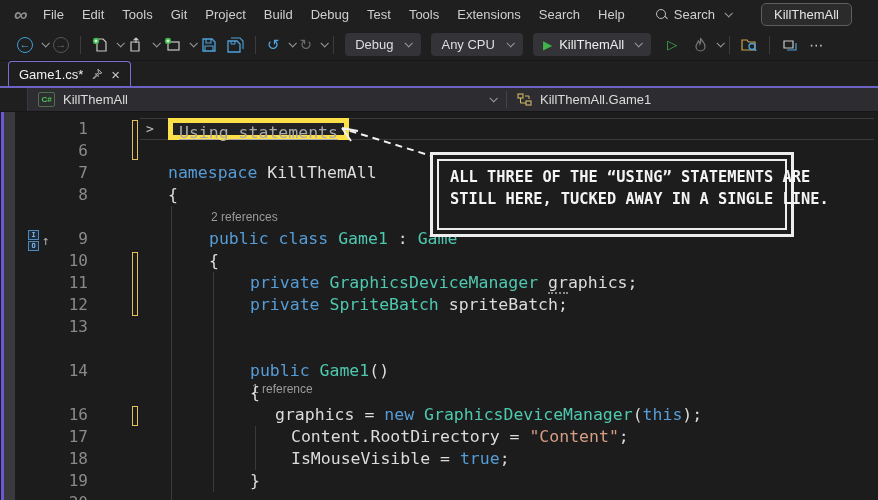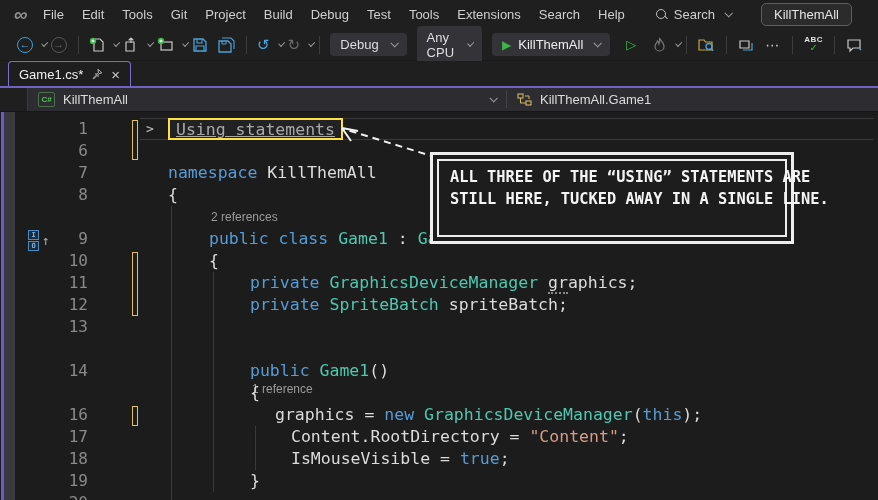--- a/index.html
+++ b/index.html
@@ -58,31 +58,31 @@
   .row { position:relative; height:22px; }
   .row.current::before { content:""; position:absolute; left:140px; right:4px; top:0; bottom:0; border-top:1px solid #3A3A3D; border-bottom:1px solid #3A3A3D; }
   .lnum { position:absolute; left:0; top:0; width:88px; text-align:right; color:#8A8A8A; font-size:16px; line-height:22px; }
   .codeline { position:absolute; top:0; white-space:pre; font-size:16.5px; line-height:22px; color:#DCDCDC; }
   .tok-kw { color:#569CD6; }
   .tok-type { color:#4EC9B0; }
   .tok-plain { color:#DCDCDC; }
   .tok-str { color:#D69D85; }
   .tok-sq { border-bottom:2px dotted #8A8A8A; }
   .lensline { position:absolute; top:0; font-family:"Liberation Sans", sans-serif; font-size:12px; color:#9B9B9B; line-height:22px; }
-  .collapsed-box { display:inline-block; border:2px solid #fde047; color:#A8A8A8; padding:0 6px; height:22px; line-height:20px; text-decoration:underline; background:#222225; }
+  .collapsed-box { display:inline-block; border:5px solid #fde047; color:#A8A8A8; padding:0 6px; height:22px; line-height:20px; text-decoration:underline; background:#222225; }
   .outline-chevron { position:absolute; left:146px; top:6px; width:22px; height:22px; color:#C0C0C0; font-size:13px; line-height:22px; text-align:left; }
   .guide { position:absolute; width:1px; background:#3A3A3A; }
   .changebar { position:absolute; left:132px; width:6px; border:1.5px solid #E2C15C; background:transparent; }
   .inherit-glyph { position:absolute; left:28px; top:118px; display:flex; align-items:center; gap:3px; }
   .io-box { width:11px; height:10px; border:1px solid #4B8BC4; background:#1E2A36; color:#7FB5E4; font-size:7px; font-weight:bold; text-align:center; line-height:9px; }
   .up-arrow { color:#A9A9A9; font-size:13px; line-height:1; }
 
   
   .callout-outer { position:absolute; left:430px; top:40px; width:364px; border:3px solid #EDEDED; background:#1D1D1D; padding:4px; }
-  .callout-inner { border:2px solid #EDEDED; padding:5px 11px 24px 11px; }
+  .callout-inner { border:2px solid #EDEDED; padding:5px 11px 17px 11px; }
   .callout-text { color:#F4F4F4; font-size:16.5px; font-weight:bold; line-height:1.35; transform:scaleX(.93); transform-origin:left center; white-space:nowrap; }
   .arrow-svg { position:absolute; left:0; top:0; pointer-events:none; }
 </style>
 </head>
 <body>
 
 <div class="window">
 
   <div class="titlebar">
     <div class="vs-logo">∞</div>
@@ -199,34 +199,20 @@
     </div>
     <div class="tb-sep"></div>
     <div class="tb-btn">
       <svg class="icon-svg" width="17" height="16" viewBox="0 0 17 16">
           <path d="M3 4h9v7H3z" fill="none" stroke="#C8C8C8" stroke-width="1.2"></path>
           <path d="M6 13h9V6" fill="none" stroke="#4DA3DC" stroke-width="1.2"></path>
         </svg>
     </div>
     <div class="ellipsis">⋯</div>
 
-    <div style="margin-left:auto;display:flex;align-items:center;">
-      <div class="tb-sep"></div>
-      <div class="tb-btn abc">
-        <span class="t">ABC</span>
-        <span class="c">✓</span>
-      </div>
-      <div class="tb-sep"></div>
-      <div class="tb-btn">
-        <svg class="icon-svg" width="17" height="16" viewBox="0 0 17 16">
-            <path d="M2 3h12v8H7l-3 3v-3H2z" fill="none" stroke="#C8C8C8" stroke-width="1.2"></path>
-            <path d="M13 11l2 2" stroke="#4DA3DC" stroke-width="1.4"></path>
-          </svg>
-      </div>
-    </div>
   </div>
 
   <div class="tabstrip">
     <div class="tab">
       <span class="tab-label">Game1.cs*</span>
       <svg width="12" height="12" viewBox="0 0 12 12">
           <path d="M7 1.2l3.8 3.8-2.6.6-1.4 1.4.4 1.6-1.2-1.2L2.6 11 2 10.4l3.6-3.4L4.4 5.8 6 6.2 7.4 4.8z" fill="none" stroke="#B9B9B9" stroke-width="1"></path>
         </svg>
       <span class="tab-x">×</span>
     </div>

